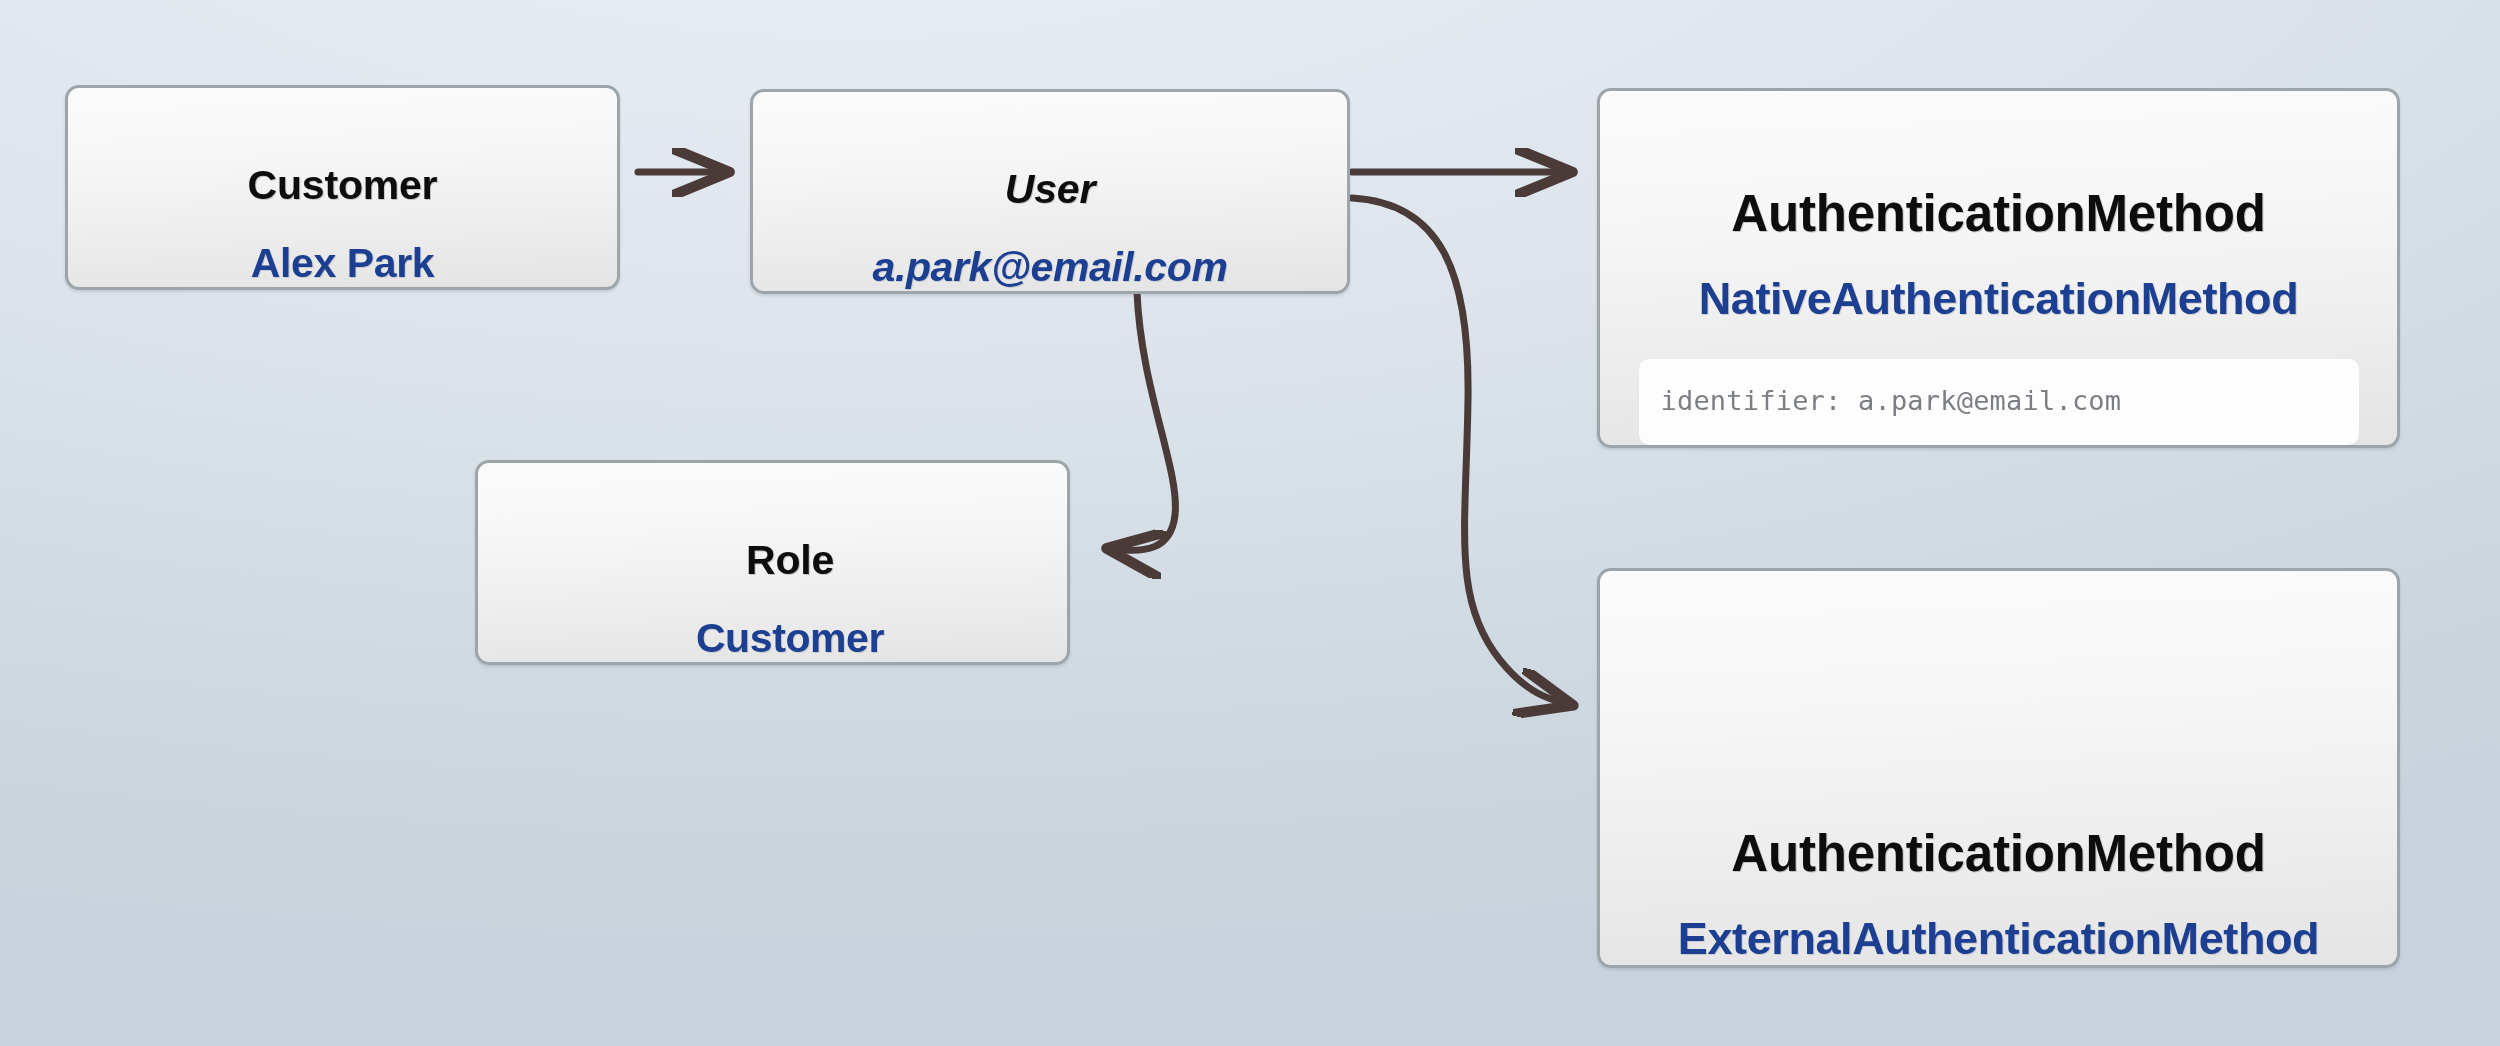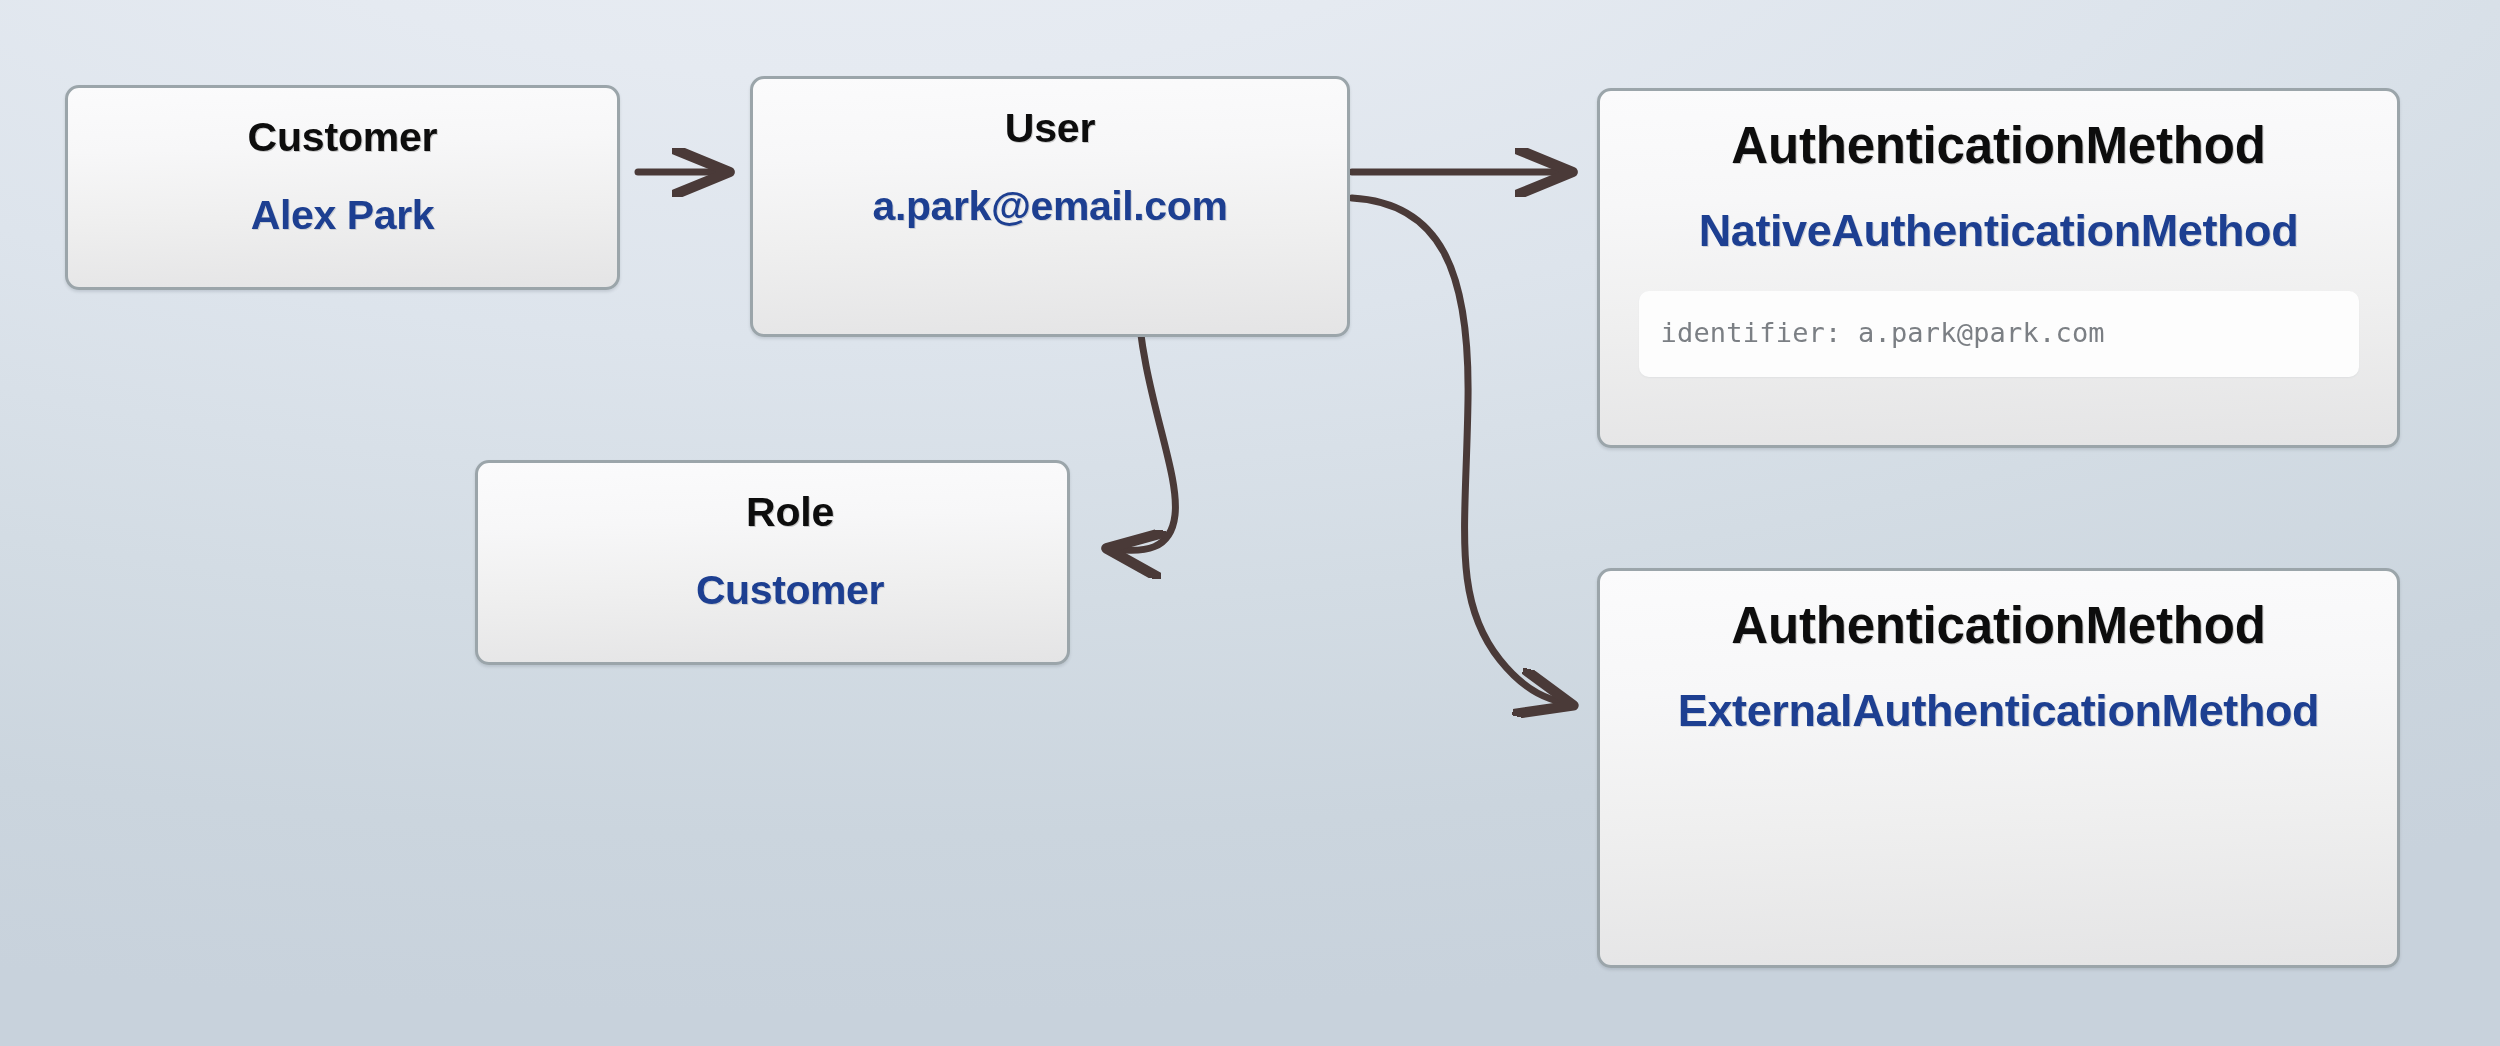--- a/index.html
+++ b/index.html
@@ -42,20 +42,21 @@
   .node {
     position: absolute;
     box-sizing: border-box;
     border: 3px solid #9ba5aa;
     border-radius: 14px;
     background: linear-gradient(178deg, #fbfbfc 0%, #f7f7f8 30%, #efefef 62%, #e4e4e5 100%);
     box-shadow: 0 2px 3px rgba(60, 75, 90, 0.16);
     display: flex;
     flex-direction: column;
     align-items: center;
+    justify-content: flex-end;
   }
 
   .node-type {
     color: #0d0d0d;
     font-weight: bold;
     letter-spacing: -0.2px;
     text-shadow: 1px 1px 0 rgba(160,160,160,0.55);
     white-space: nowrap;
   }
 
@@ -89,21 +90,21 @@
     font-family: "DejaVu Sans Mono", monospace;
     font-size: 27px;
     line-height: 44px;
     color: #7b7f84;
     white-space: pre;
     letter-spacing: 0.2px;
   }
 
   
   #node-customer { left: 65px;   top: 85px;  width: 555px; height: 205px; }
-  #node-user     { left: 750px;  top: 76px;  width: 600px; height: 261px; }
+  #node-user     { left: 750px;  top: 89px;  width: 600px; height: 205px; font-style: italic; }
   #node-role     { left: 475px;  top: 460px; width: 595px; height: 205px; padding-left: 35px; }
   #node-native   { left: 1597px; top: 88px;  width: 803px; height: 360px; }
   #node-external { left: 1597px; top: 568px; width: 803px; height: 400px; }
 </style>
 </head>
 <body>
 
 <div id="canvas">
 
   <svg id="edges" viewBox="0 0 2500 1046" width="2500" height="1046" xmlns="http://www.w3.org/2000/svg">
@@ -142,21 +143,21 @@
 
   <div class="node simple" id="node-role">
     <div class="node-type">Role</div>
     <div class="node-value">Customer</div>
   </div>
 
   <div class="node auth" id="node-native">
     <div class="node-type">AuthenticationMethod</div>
     <div class="node-value">NativeAuthenticationMethod</div>
     <div class="code-box">
-      <div class="code-line">identifier: a.park@park.com</div>
+      <div class="code-line">identifier: a.park@email.com</div>
     </div>
   </div>
 
   <div class="node auth" id="node-external">
     <div class="node-type">AuthenticationMethod</div>
     <div class="node-value">ExternalAuthenticationMethod</div>
   </div>
 
 </div>
 

